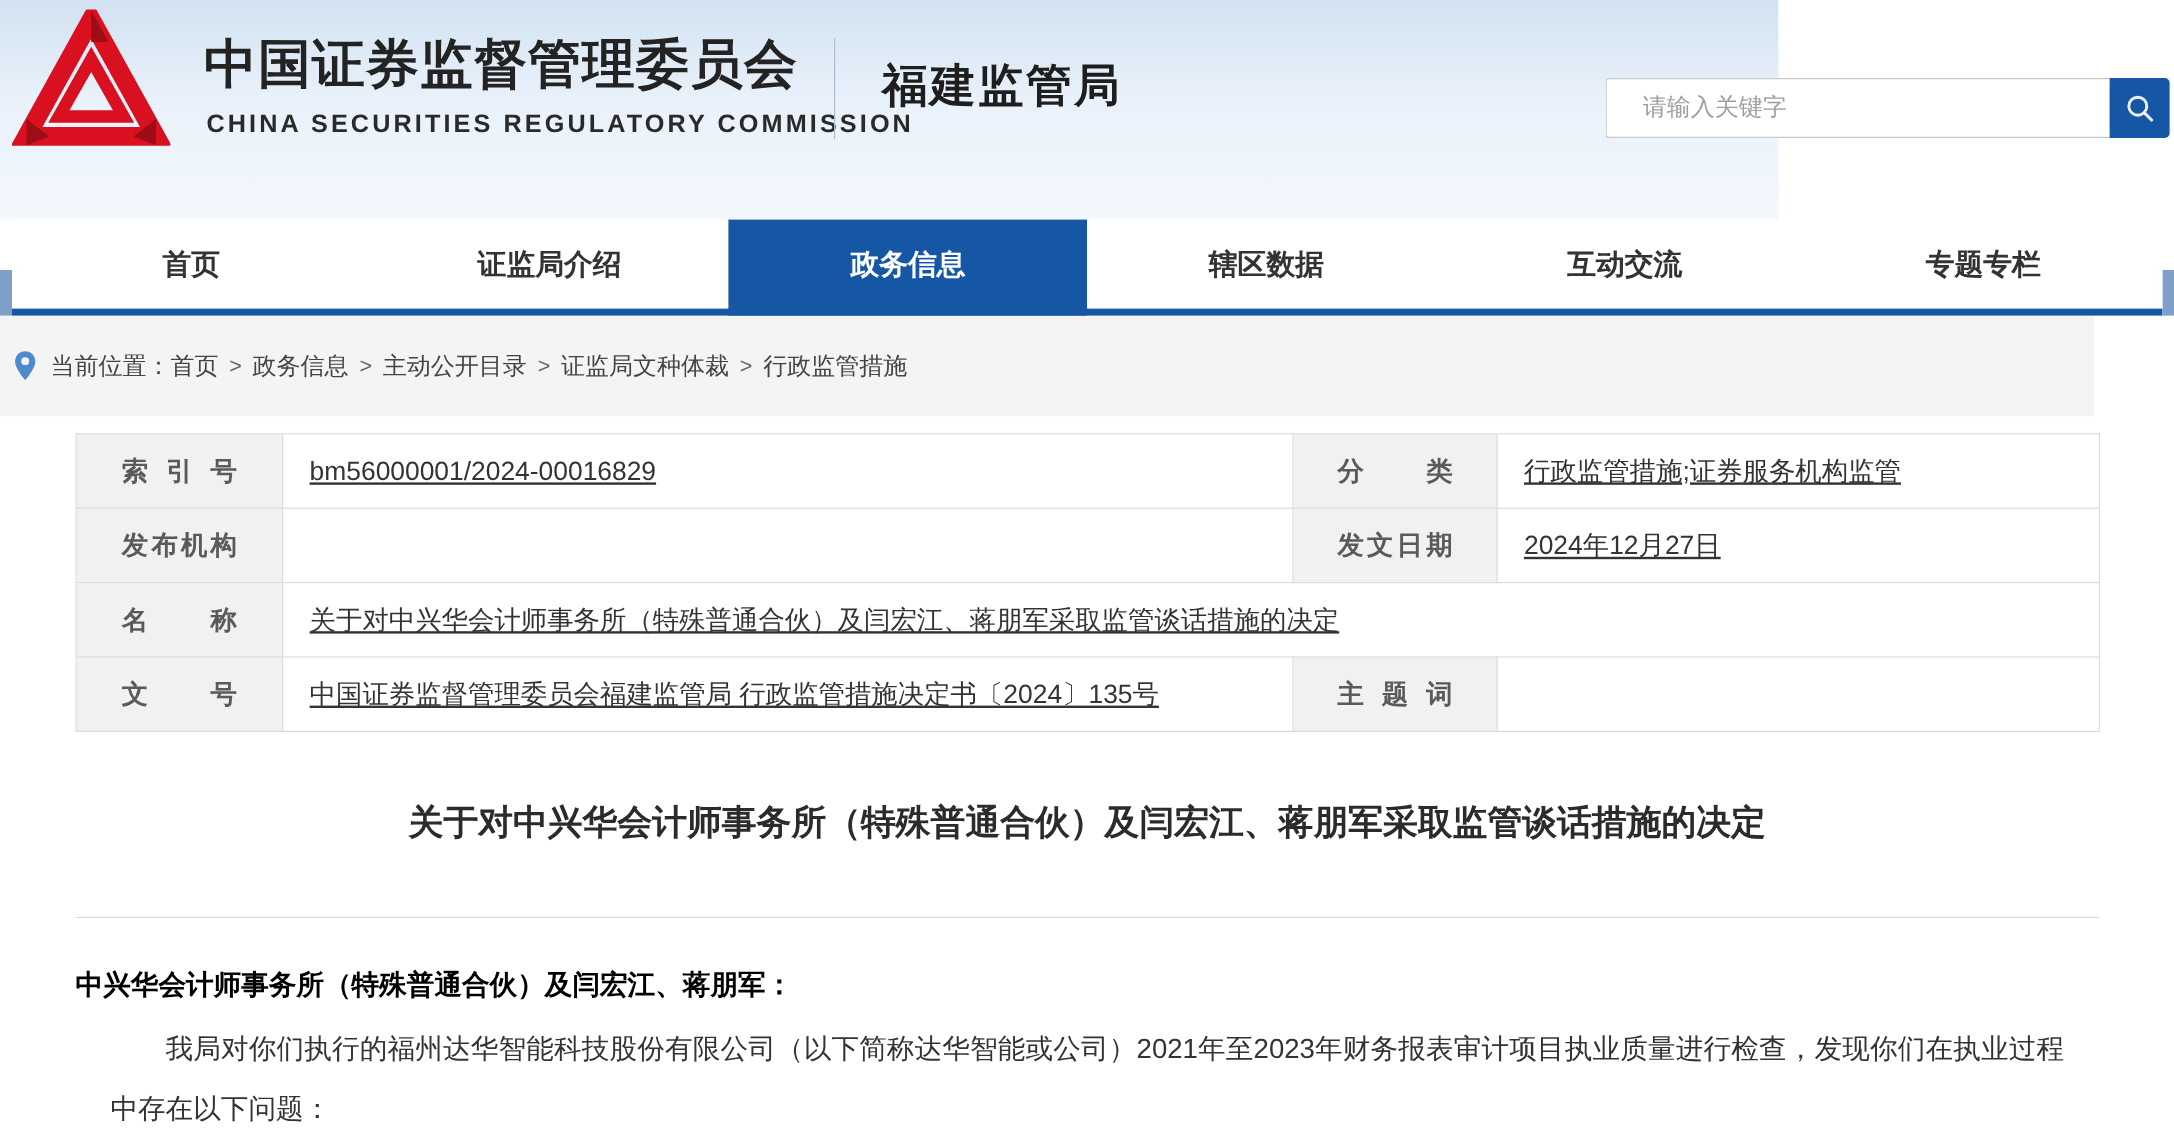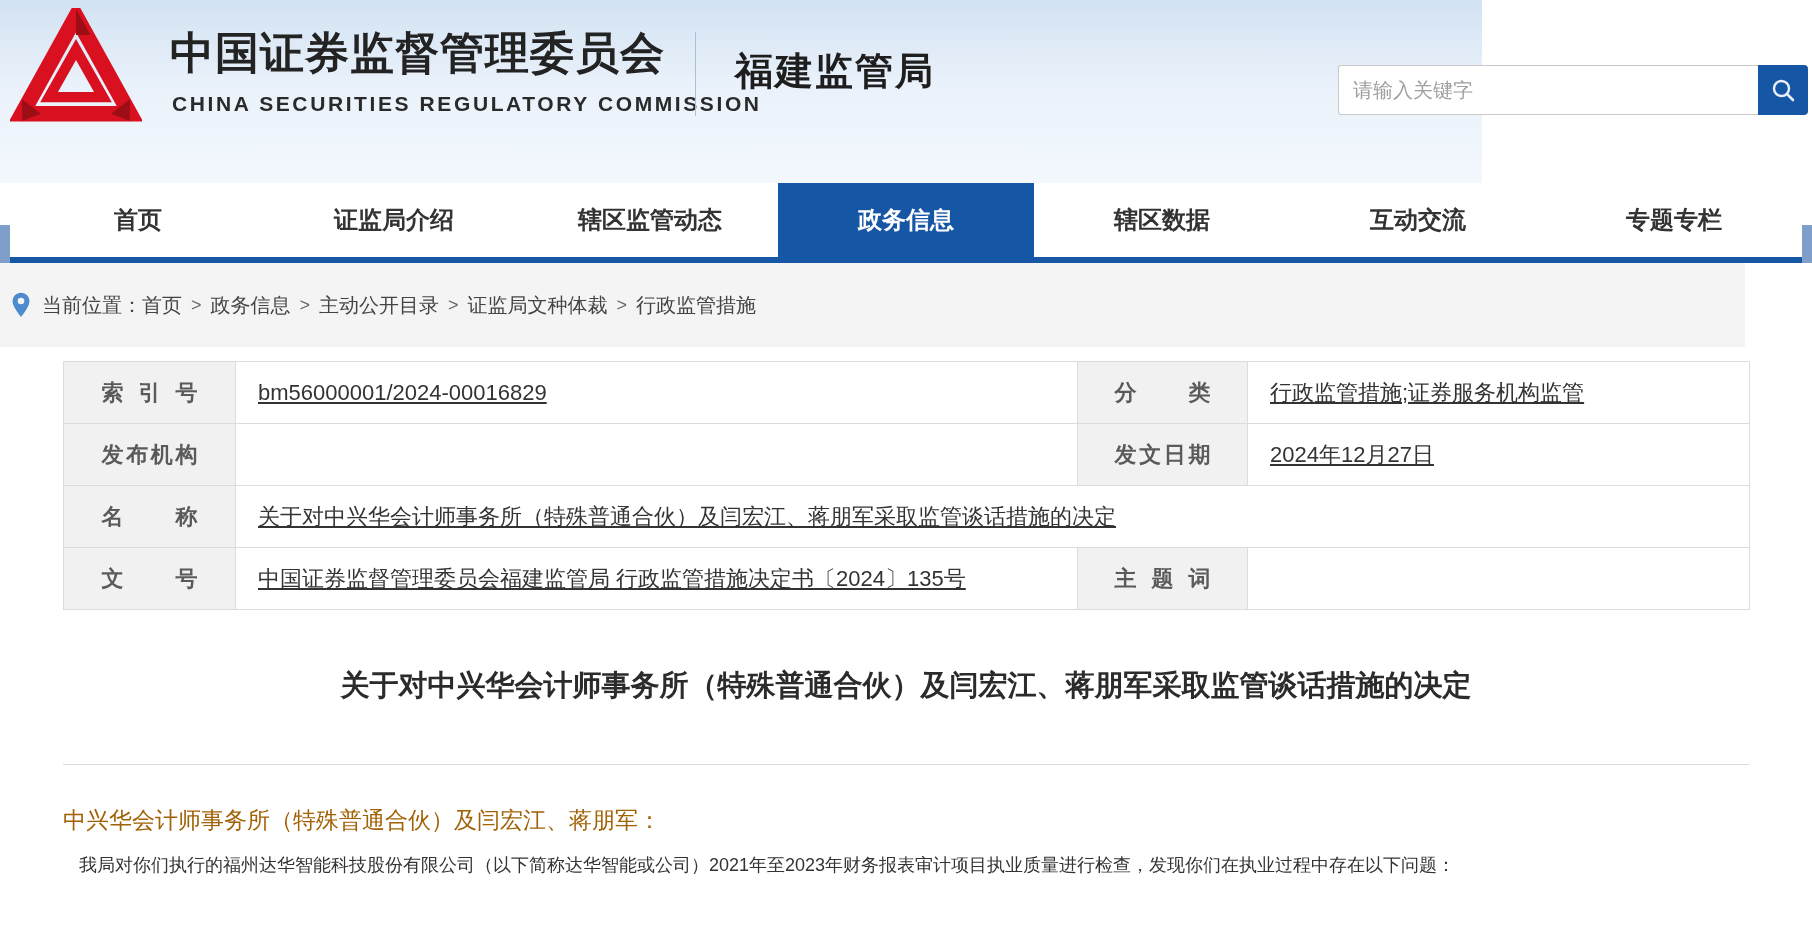--- a/index.html
+++ b/index.html
@@ -13,21 +13,21 @@
   .org-cn { position:absolute; left:170px; top:24px; font-size:44px; font-weight:bold;
     color:#232323; letter-spacing:1px; }
   .org-en { position:absolute; left:172px; top:92px; font-size:21px; font-weight:700;
     color:#2a2a2a; letter-spacing:2.6px; }
   .header-divider { position:absolute; left:695px; top:32px; width:1px; height:84px;
     background:#aebfd3; }
   .bureau { position:absolute; left:735px; top:46px; font-size:38px; font-weight:bold;
     color:#1e1e1e; letter-spacing:2px;font-family:Liberation Serif, serif; }
   .search-wrap { position:absolute; left:1338px; top:65px; width:470px; height:50px; }
   .search-input { position:absolute; left:0; top:0; width:424px; height:50px;
-    border:1px solid #c9c9c9; border-right:none; background:#fff; padding:0 14px;
+    border:1px solid #c9c9c9; border-right:none; background:#fff; padding:0 30px;
     font-size:20px; color:#333; border-radius:3px 0 0 3px; outline:none;
     font-family:"Liberation Sans","DejaVu Sans",sans-serif; }
   .search-input::placeholder { color:#9f9f9f; }
   .search-btn { position:absolute; left:420px; top:0; width:50px; height:50px;
     background:#1657a5; border:none; border-radius:0 4px 4px 0; cursor:pointer;
     display:flex; align-items:center; justify-content:center; }
 
   
   .nav { position:relative; width:1812px; height:80px; background:transparent; }
   .nav-strip { position:absolute; left:10px; right:10px; bottom:0; height:6px; background:#1657a5; }
@@ -53,22 +53,22 @@
     font-size:22px; table-layout:fixed; }
   table.meta td { border:1px solid #dcdcdc; height:62px; vertical-align:middle; }
   td.mlabel { background:#f1f1f1; text-align:center; color:#5a5a5a; font-weight:bold; }
   td.mvalue { color:#333; padding-left:22px;text-decoration:underline; }
   .jlbl { display:inline-block; width:96px; text-align:justify; text-align-last:justify; }
 
   
   .doc-title { margin-top:56px; text-align:center; font-size:29px; font-weight:bold;
     color:#2b2b2b; }
   .doc-divider { margin:58px 63px 0; border-top:1px solid #dadada; height:0; }
-  .doc-salutation { margin:40px 63px 0; font-size:23px; color:#a16207; line-height:30px; }
-  .doc-paragraph { margin:14px 43px 0; font-size:18px; color:#333; line-height:32px;
+  .doc-salutation { margin:40px 63px 0; font-size:23px; color:#000000; line-height:30px;font-weight:bold; }
+  .doc-paragraph { margin:14px 92px 0; font-size:23px; color:#333; line-height:50px;
     text-indent:2em; text-align:justify; }
 </style>
 </head>
 <body>
 
 <div class="header">
   <svg class="logo" viewBox="0 0 120 110">
     <path d="M60 8 L112 102 L8 102 Z" fill="none" stroke="#d8101f" stroke-width="15"></path>
     <path d="M60 40 L86 86 L34 86 Z" fill="none" stroke="#d8101f" stroke-width="10"></path>
     <polygon points="60,1 74,26 60,26" fill="#9c0d15"></polygon>
@@ -90,21 +90,20 @@
   </div>
 </div>
 
 <div class="nav">
   <div class="nav-strip"></div>
   <div class="nav-edge left"></div>
   <div class="nav-edge right"></div>
   <div class="nav-tabs">
     <div class="nav-tab">首页</div>
     <div class="nav-tab">证监局介绍</div>
-    <div class="nav-tab">辖区监管动态</div>
     <div class="nav-tab active">政务信息</div>
     <div class="nav-tab">辖区数据</div>
     <div class="nav-tab">互动交流</div>
     <div class="nav-tab">专题专栏</div>
   </div>
 </div>
 
 <div class="breadcrumb-bar">
   <svg class="pin-icon" viewBox="0 0 24 30">
     <path d="M12 1.5C6.8 1.5 2.8 5.6 2.8 10.8c0 6.6 9.2 17 9.2 17s9.2-10.4 9.2-17C21.2 5.6 17.2 1.5 12 1.5z" fill="#4e8ace"></path>

